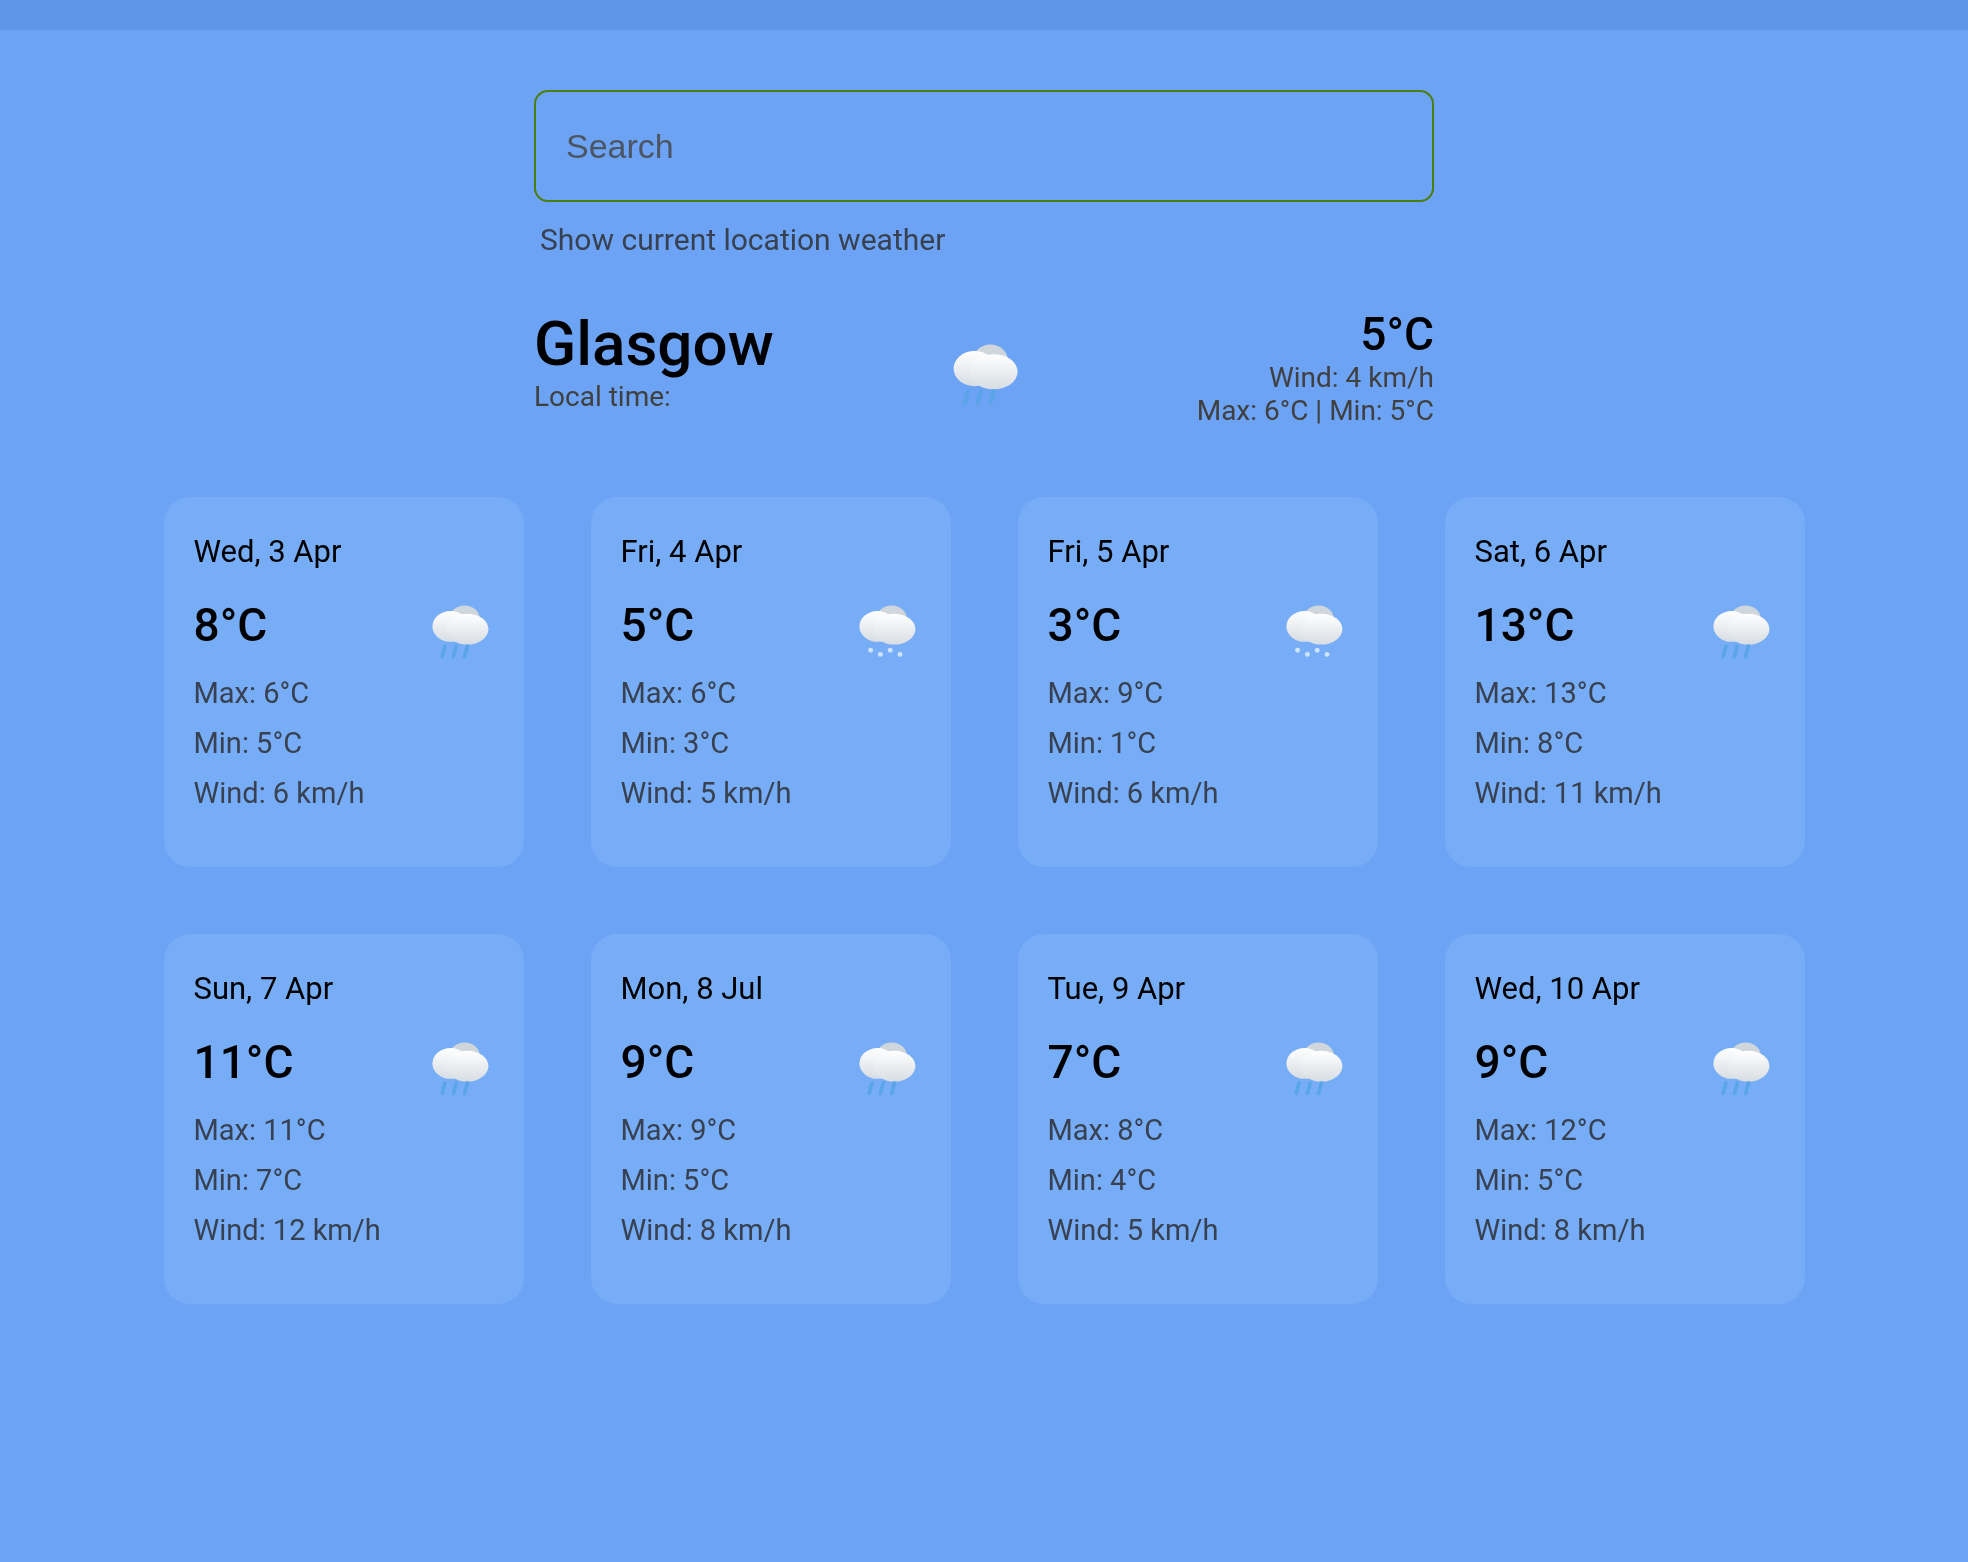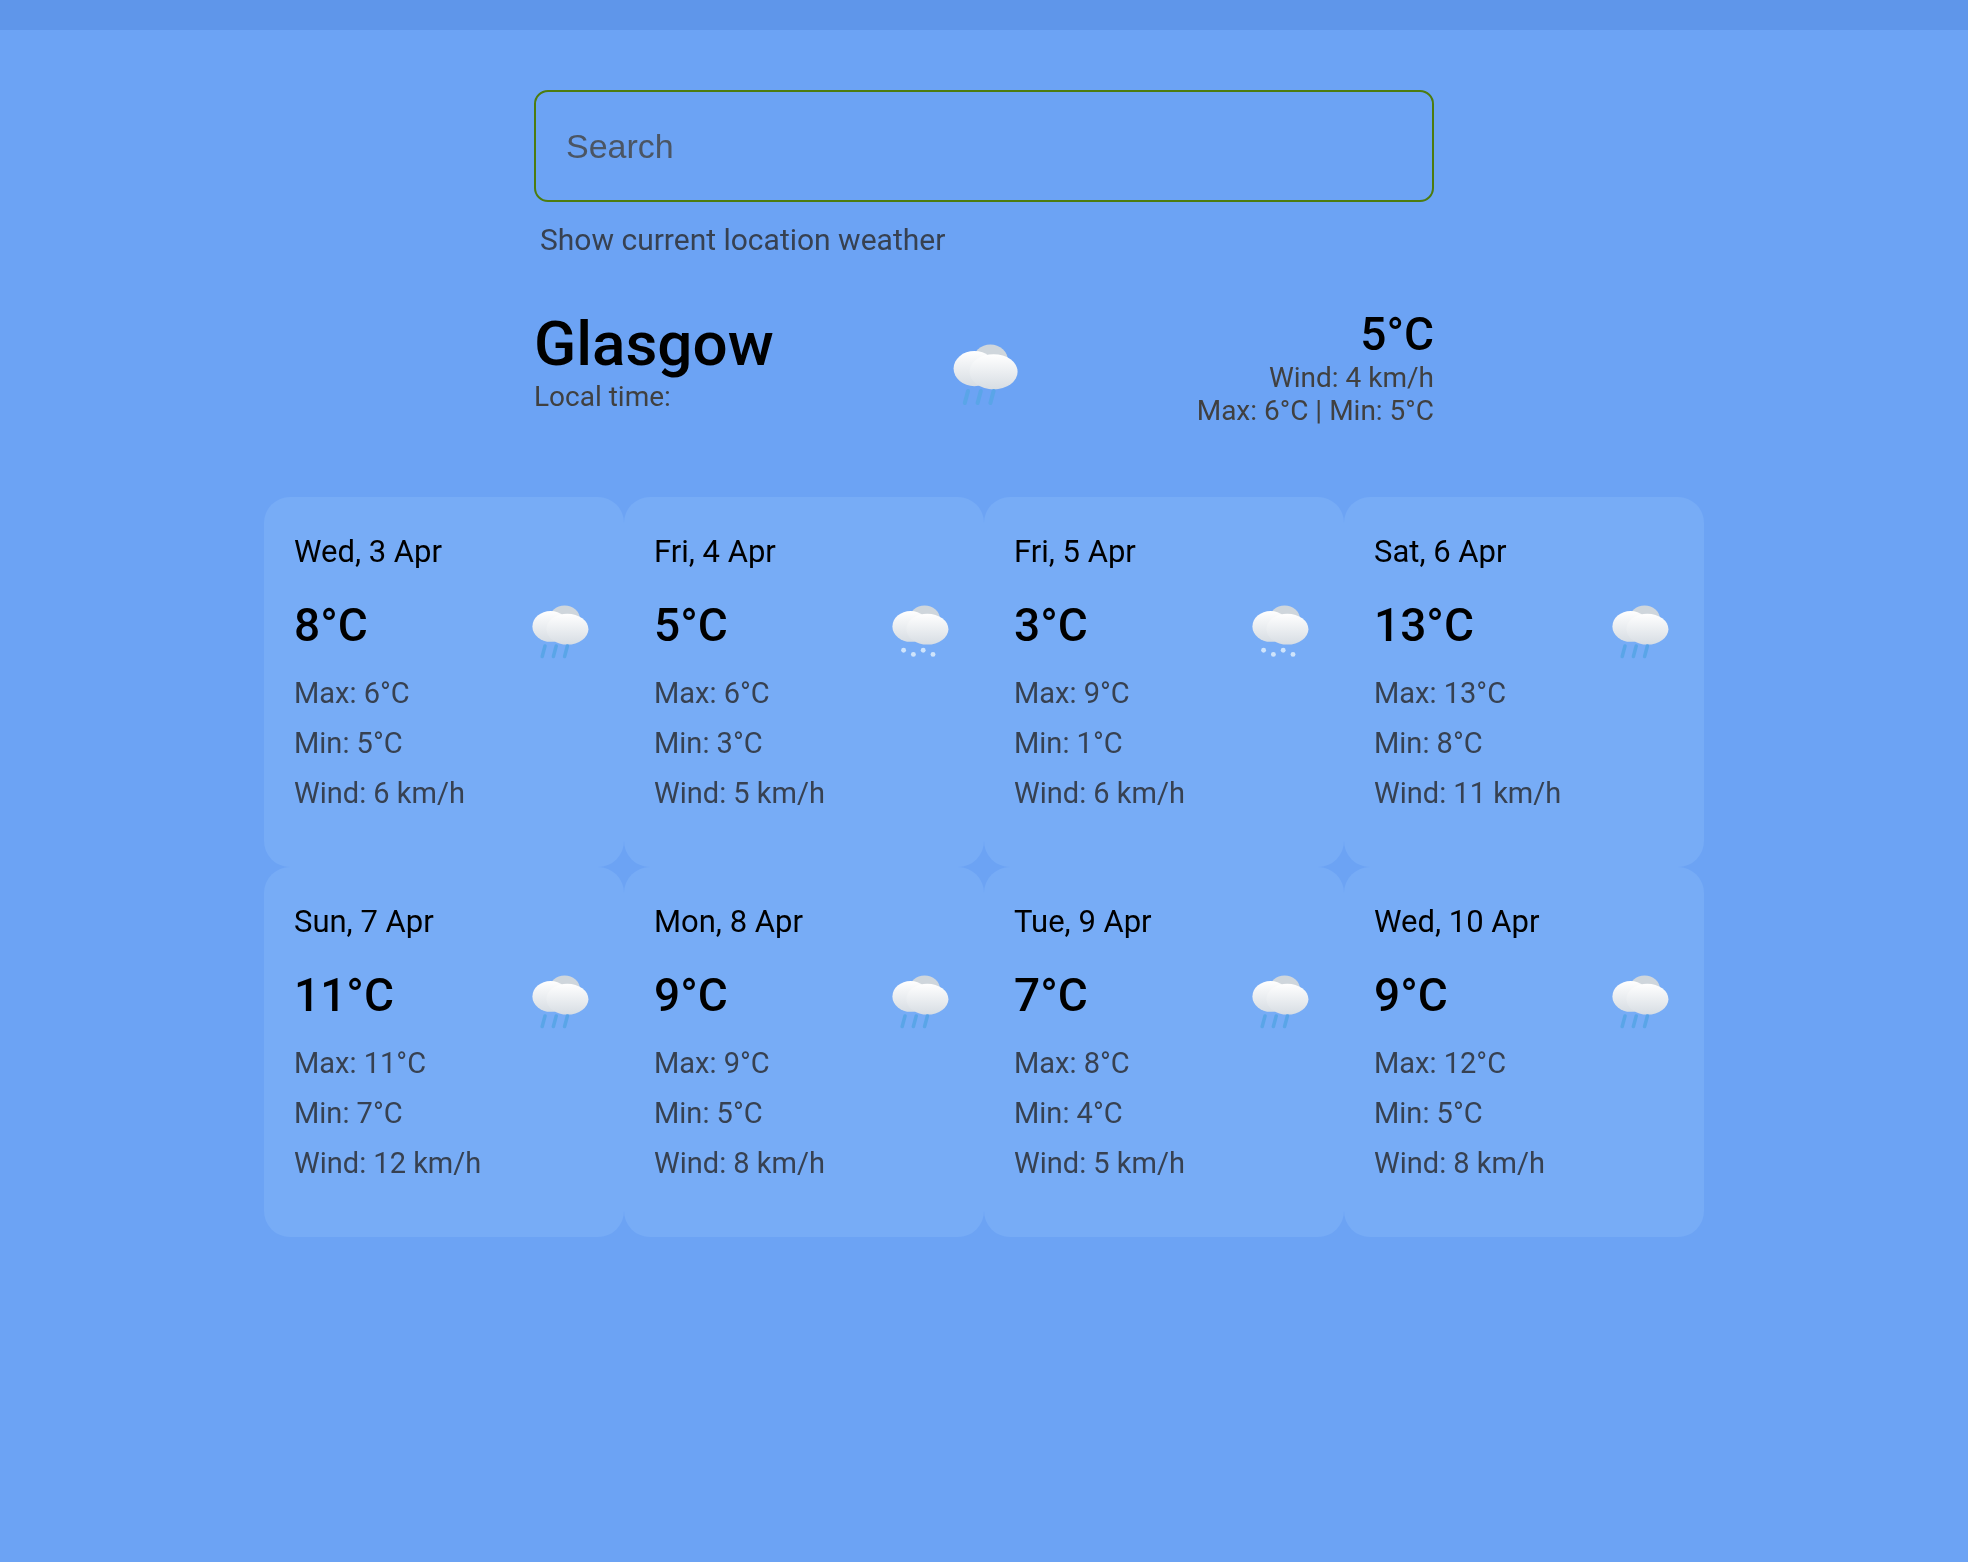--- a/index.html
+++ b/index.html
@@ -63,20 +63,21 @@
   .cur-right { flex: 1; text-align: right; }
 
   .city-name { font-size: 62px; font-weight: 500; color: #000; }
   .cur-line { font-size: 28px; color: #404040; }
   .cur-temp { font-size: 46px; font-weight: 500; color: #000; }
 
   .forecast-grid {
     margin-top: 70px;
     display: grid;
     grid-template-columns: repeat(4, 360px);
+    gap: 67px;
     justify-content: center;
   }
 
   .card {
     background: #77acf6;
     border-radius: 26px;
     padding: 36px 30px 40px 30px;
     height: 370px;
     position: relative;
   }
@@ -281,21 +282,21 @@
        </g>
   </svg>
           </span>
       </div>
       <div class="card-line">Max: 11°C</div>
       <div class="card-line">Min: 7°C</div>
       <div class="card-line">Wind: 12 km/h</div>
     </div>
 
     <div class="card">
-      <div class="card-date">Mon, 8 Apr</div>
+      <div class="card-date">Mon, 8 Jul</div>
       <div class="card-row">
         <div class="card-temp">9°C</div>
         <span class="wicon">
             <svg width="70" height="70" viewBox="0 0 70 70">
     <defs>
       <linearGradient id="g70rain" x1="0" y1="0" x2="0" y2="1">
         <stop offset="0" stop-color="#ffffff"></stop>
         <stop offset="1" stop-color="#d7dde3"></stop>
       </linearGradient>
     </defs>

